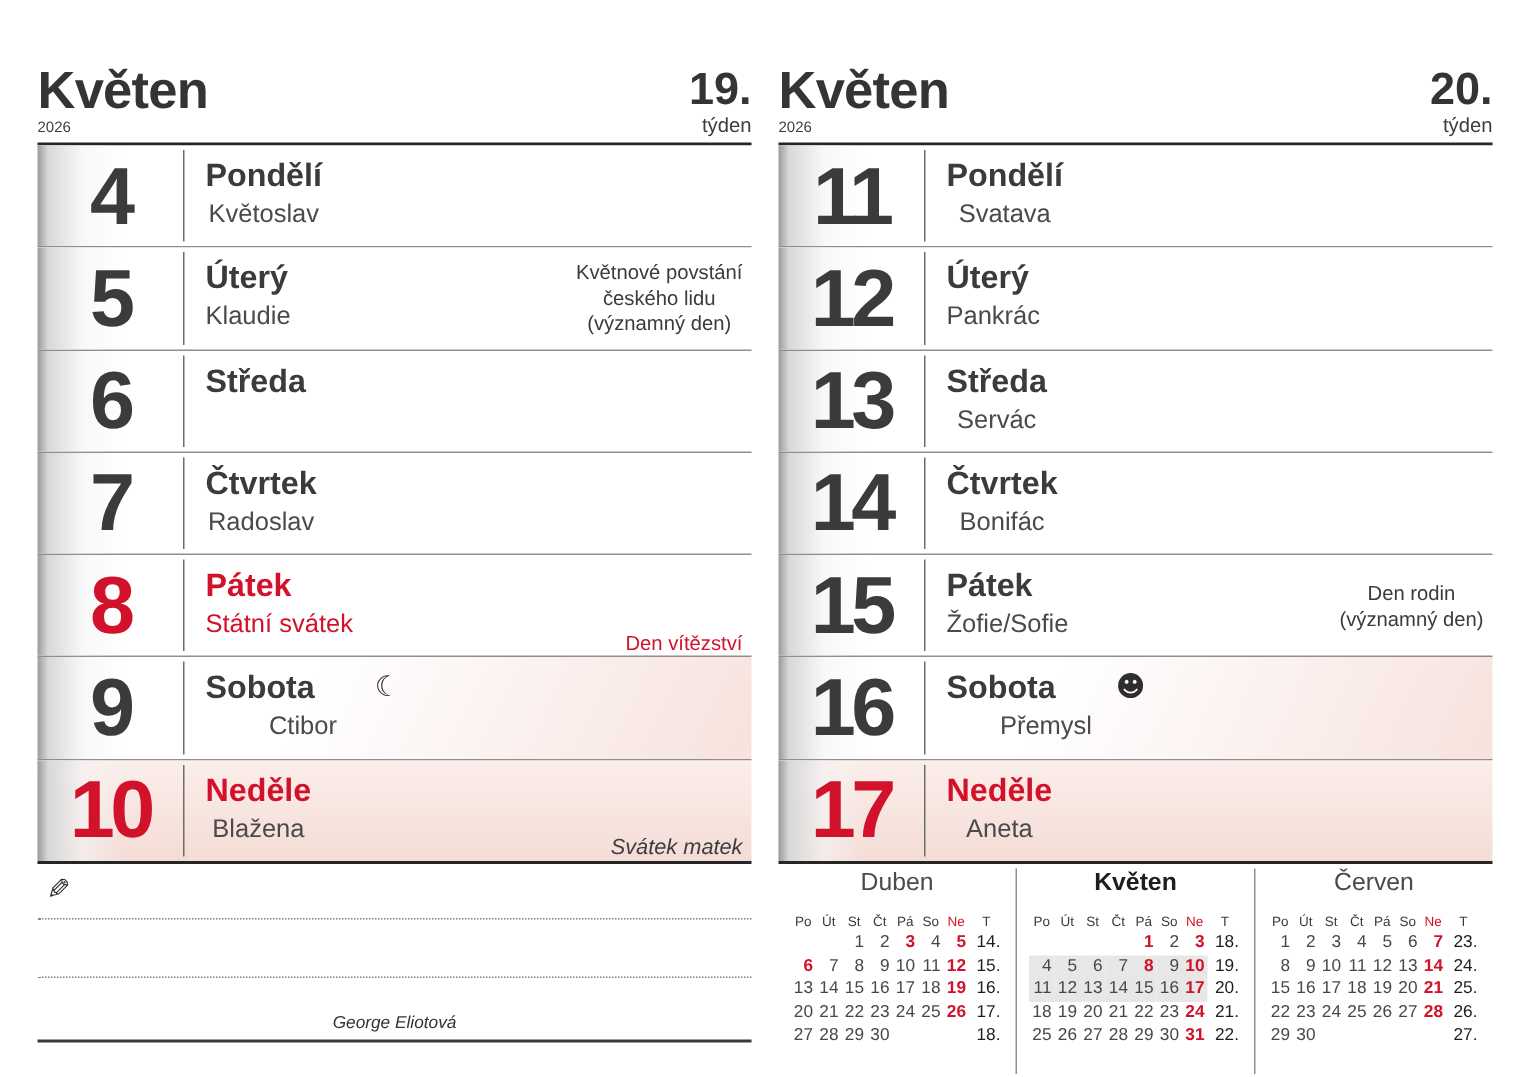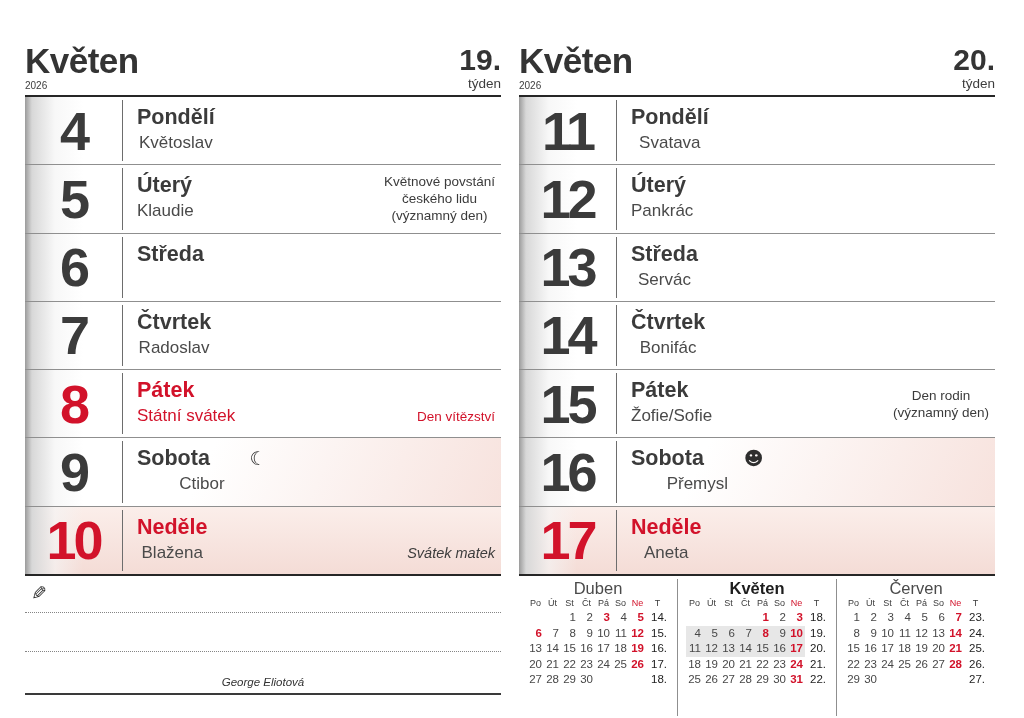--- a/index.html
+++ b/index.html
@@ -47,42 +47,42 @@
   .dayname{font-size:21.5px;font-weight:700;line-height:24px;color:var(--ink);display:flex;align-items:center;}
   .dayname.red{color:var(--red);}
   .nameday{font-size:17px;line-height:20px;margin-top:4px;color:var(--ink-soft);text-align:center;}
   .nameday.red{color:var(--red);}
   .wicon{font-family:"DejaVu Sans",sans-serif;font-weight:400;margin-left:40px;font-size:19px;color:#2e2e2e;}
   .note{
     margin-left:auto;text-align:center;padding-right:6px;
     font-size:13.5px;line-height:17px;color:var(--ink);
     display:flex;flex-direction:column;justify-content:center;
   }
-  .note.bottom{justify-content:flex-end;padding-bottom:12px;}
+  .note.bottom{justify-content:flex-end;}
   .note.red{color:var(--red);}
   .note.italic{font-style:italic;font-size:14.5px;color:#3d3d3d;}
 
   
   .notes{position:relative;height:140px;}
   .pencil{
     position:absolute;left:6px;top:6px;font-size:19px;color:#2e2e2e;
     font-family:"DejaVu Sans",sans-serif;transform:scaleX(-1);
   }
   .noteline{position:absolute;left:0;right:0;border-top:1px dotted #858585;}
   .noteline.l1{top:36px;}
   .noteline.l2{top:75px;}
   .quote{position:absolute;top:79px;left:0;right:0;text-align:center;font-size:15px;font-weight:700;color:#222;}
   .author{position:absolute;top:100px;left:0;right:0;text-align:center;font-style:italic;font-size:11.5px;color:#333;}
   .endline{position:absolute;top:117px;left:0;right:0;border-top:2px solid #3a3a3a;}
 
   
   .minicals{height:140px;display:flex;padding-top:3px;}
   .minical{flex:1;padding:0 2px;}
   .minical + .minical{border-left:1px solid #8f8f8f;}
-  .mc-title{text-align:center;font-size:16.5px;line-height:19px;color:#4a4a4a;margin-bottom:0;}
+  .mc-title{text-align:center;font-size:16.5px;line-height:19px;color:#4a4a4a;margin-bottom:11px;}
   .minical.current .mc-title{font-weight:700;color:#1d1d1d;}
   .mc-table{margin:0 auto;border-collapse:collapse;}
   .mc-table th{font-size:9px;font-weight:400;color:#3b3b3b;text-align:center;padding:0 2px 2px;}
   .mc-table th.ne{color:var(--red);}
   .mc-table td{font-size:11.5px;text-align:right;padding:0 2px;min-width:17px;height:15.5px;line-height:15px;color:#474747;}
   .mc-table td.red{color:var(--red);font-weight:700;}
   .mc-table td.week{font-weight:400;color:#1d1d1d;padding-left:5px;min-width:22px;}
   .mc-table td.hl{background:#e7e7e7;}
 </style>
 </head>

